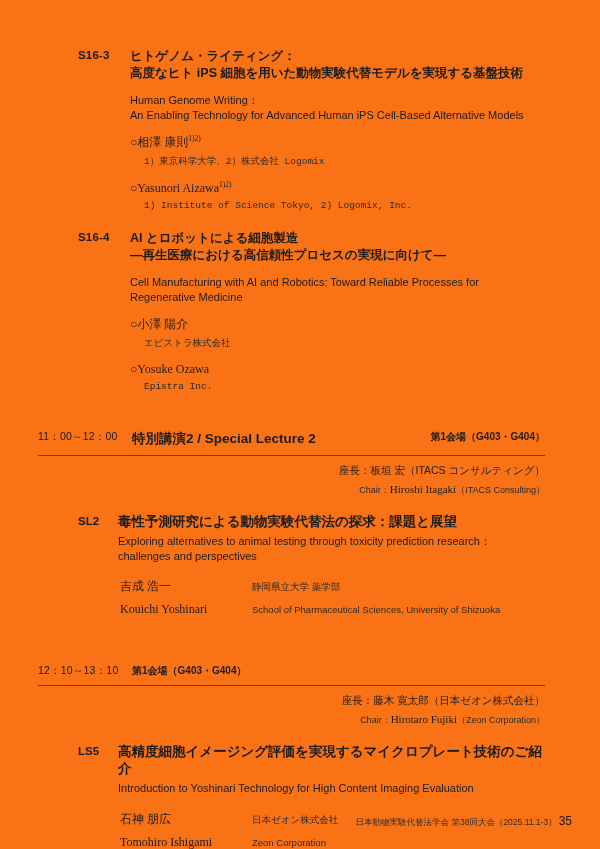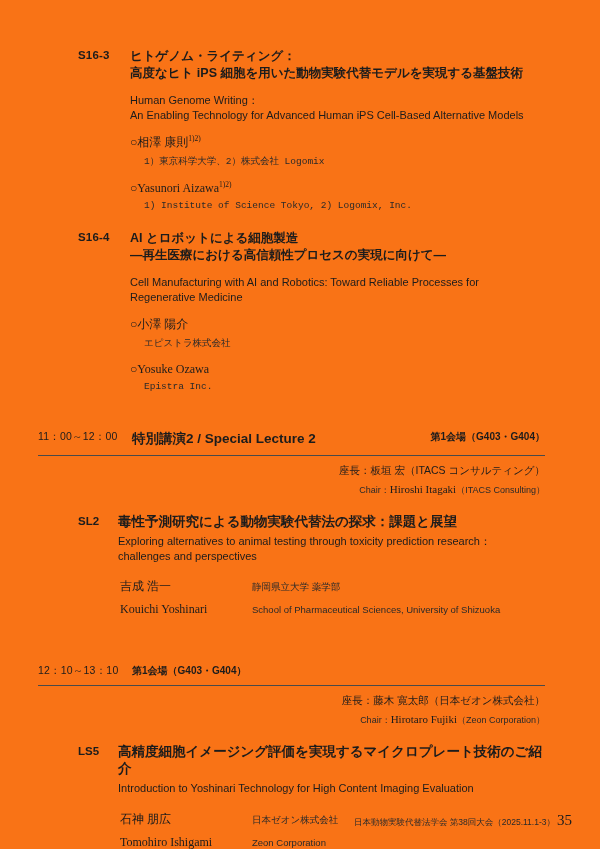--- a/index.html
+++ b/index.html
@@ -60,21 +60,21 @@
     font-family:"Liberation Serif","DejaVu Serif",serif; font-size:12px;
   }
   .speaker-affil { font-size:9.5px; color:#2a2a2a; }
 
   
   .footer {
     position:absolute; right:28px; bottom:20px;
     display:flex; align-items:baseline; gap:2px;
   }
   .footer-text { font-size:8.5px; color:#2a2a2a; }
-  .footer-page { font-size:15px;font-family:Liberation Serif, serif; }
+  .footer-page { font-size:12px; }
 </style>
 </head>
 <body>
 
 <div class="page">
   <div class="content">
 
     <div class="abstract">
       <span class="abstract-id">S16-3</span>
       <div class="title-ja">

